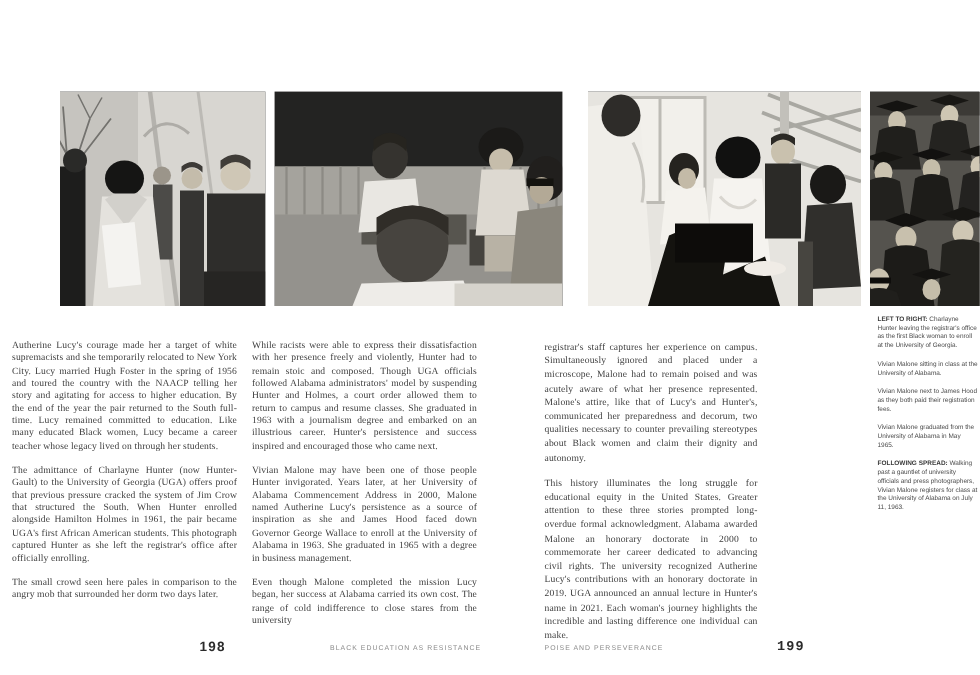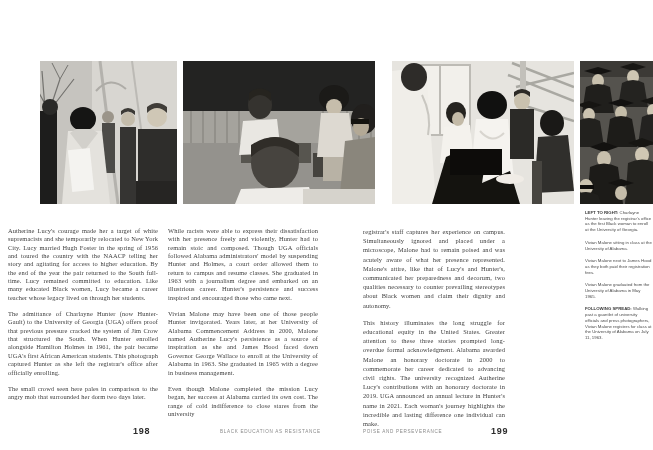--- a/index.html
+++ b/index.html
@@ -29,21 +29,21 @@
     font-size:4.3px;line-height:5.7px;color:#4a4a4a;text-align:left;
   }
   .cap{margin:0 0 7px 0;}
   .cap .lead{font-weight:bold;color:#3a3a3a;}
 
   .pagenum{
     position:absolute;top:426px;font-family:"Liberation Sans", sans-serif;
     font-weight:bold;font-size:9px;letter-spacing:0.8px;color:#2b2b2b;
   }
   #pagenum-left{left:133px;}
-  #pagenum-right{left:491px;}
+  #pagenum-right{left:518px;font-family:Liberation Mono, monospace;}
   .runfoot{
     position:absolute;top:429px;font-family:"Liberation Sans", sans-serif;
     font-size:4.6px;letter-spacing:0.7px;color:#8a8a8a;text-transform:uppercase;
   }
   #runfoot-left{left:220px;}
   #runfoot-right{left:363px;}
 </style>
 </head>
 <body>
 

